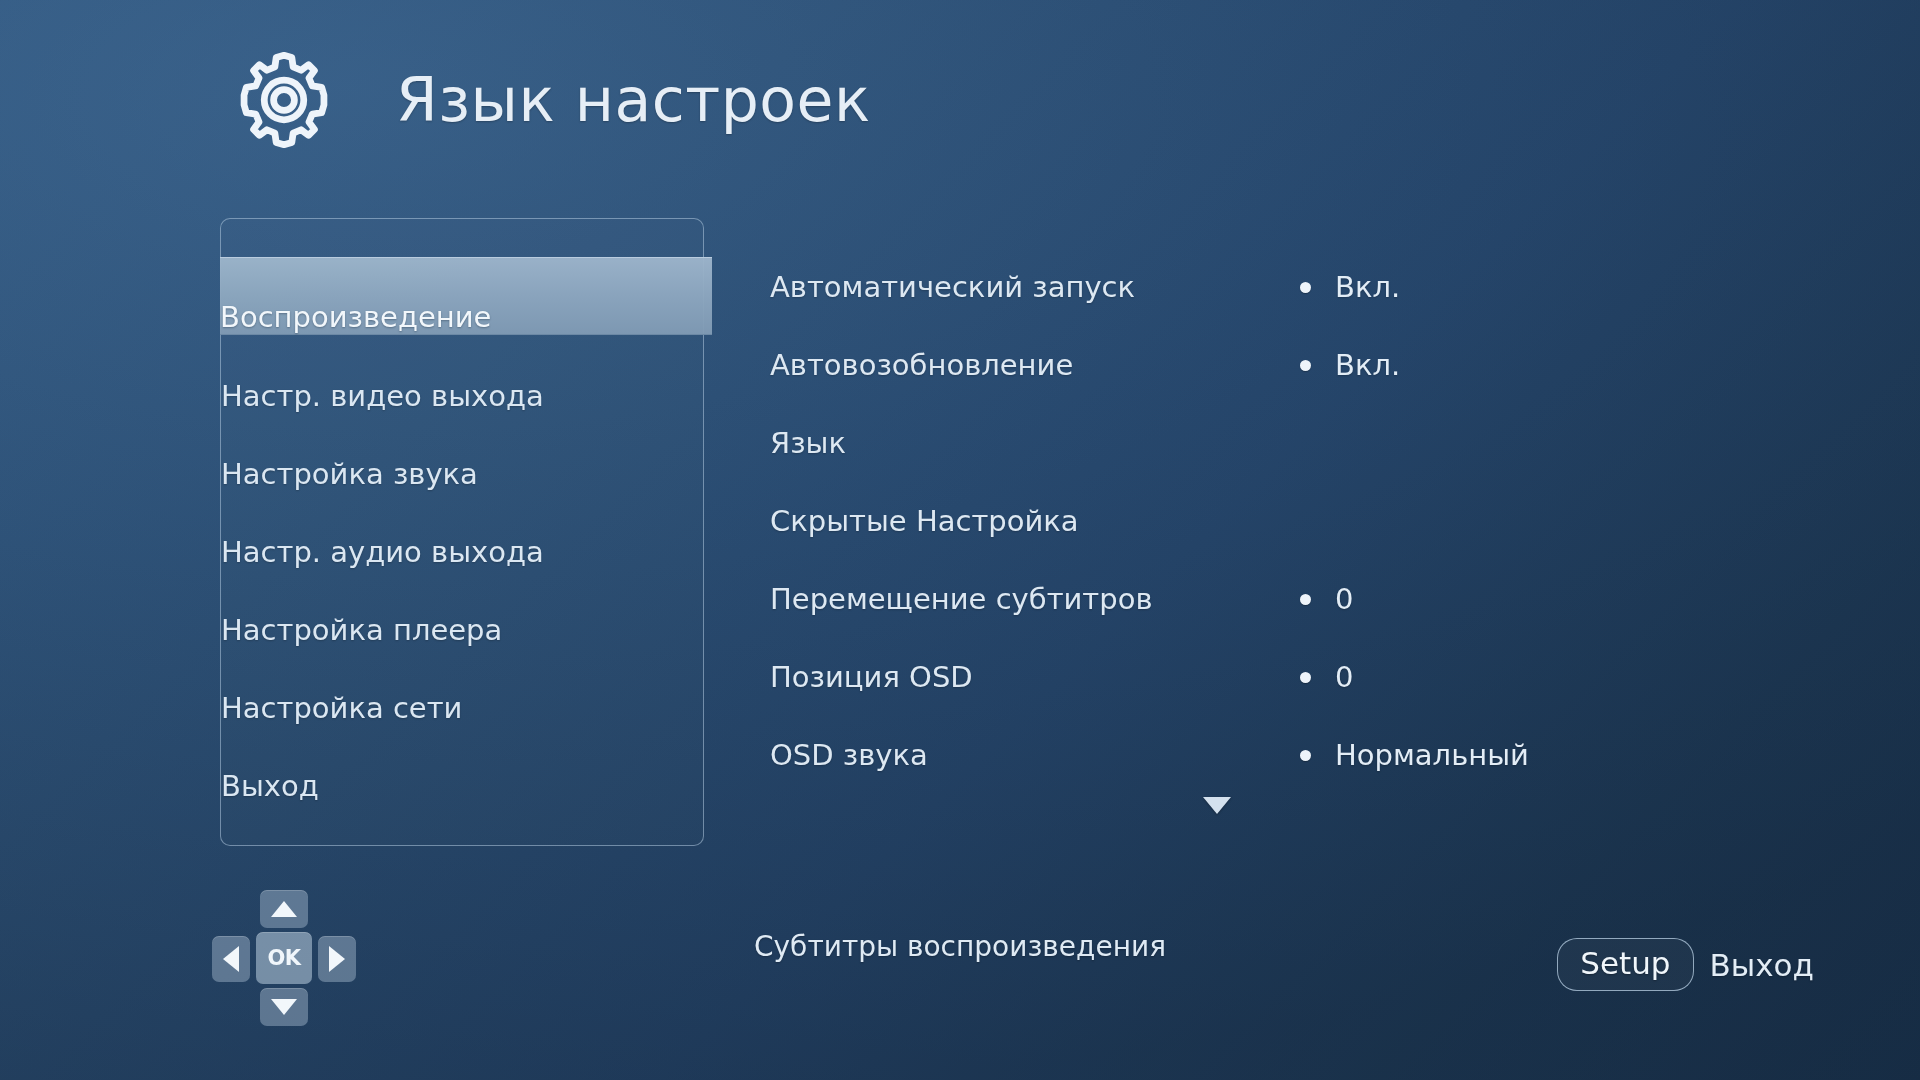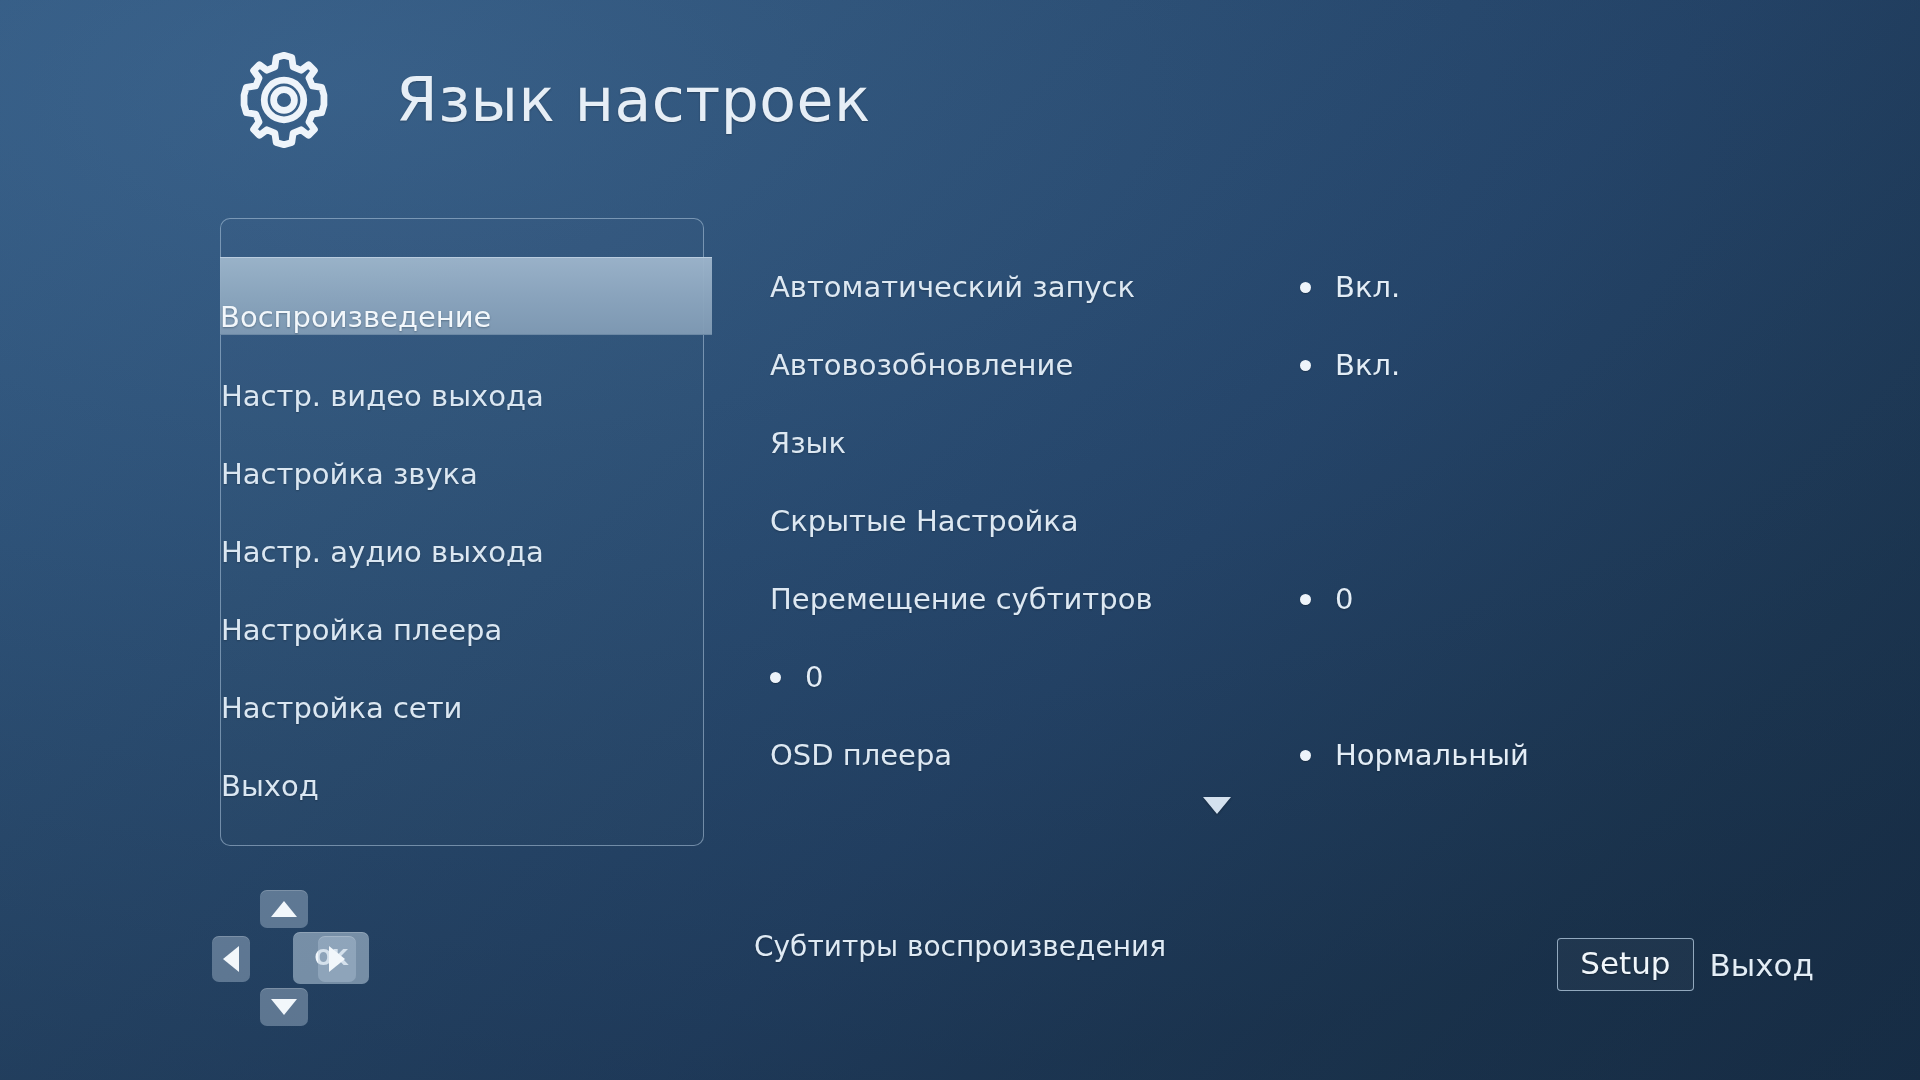--- a/index.html
+++ b/index.html
@@ -98,42 +98,42 @@
     position:absolute;
     background:rgba(176,196,214,0.42);
     border-radius:7px;
     display:flex; align-items:center; justify-content:center;
     box-shadow:inset 0 1px 0 rgba(255,255,255,0.18);
   }
   .key-up   { left:48px; top:0px;   width:48px; height:38px; }
   .key-down { left:48px; top:98px;  width:48px; height:38px; }
   .key-left { left:0px;  top:46px;  width:38px; height:46px; }
   .key-right{ left:106px;top:46px;  width:38px; height:46px; }
-  .key-ok   { left:44px; top:42px;  width:76px; height:52px;
-              background:rgba(196,214,230,0.52);margin-left:37px; }
+  .key-ok   { left:44px; top:42px;  width:56px; height:52px;
+              background:rgba(196,214,230,0.52); }
   .key-ok span{ font-size:21px; font-weight:700; color:#f0f6fb; letter-spacing:-0.5px; }
   .tri{ width:0; height:0; }
   .tri-up   { border-left:13px solid transparent; border-right:13px solid transparent; border-bottom:16px solid #f2f7fb; }
   .tri-down { border-left:13px solid transparent; border-right:13px solid transparent; border-top:16px solid #f2f7fb; }
   .tri-left { border-top:13px solid transparent; border-bottom:13px solid transparent; border-right:16px solid #f2f7fb; }
   .tri-right{ border-top:13px solid transparent; border-bottom:13px solid transparent; border-left:16px solid #f2f7fb; }
 
   
   .hint-center{
     position:absolute; left:0; right:0; top:930px;
     text-align:center; font-size:28px; color:#dfeaf4;
     text-shadow:0 1px 2px rgba(0,0,0,0.25);
   }
   .exit-group{
     position:absolute; right:106px; top:938px;
     display:flex; align-items:center; gap:16px;
   }
   .setup-key{
     border:1px solid rgba(186,208,228,0.75);
-    border-radius:4px;
+    border-radius:20px;
     padding:6px 22px 9px;
     font-size:31px; color:#f0f6fb;
     background:rgba(255,255,255,0.03);
     text-shadow:0 1px 2px rgba(0,0,0,0.3);
   }
   .exit-label{ font-size:31px; color:#e3edf6; text-shadow:0 1px 2px rgba(0,0,0,0.25); }
 </style>
 </head>
 <body>
 
@@ -217,28 +217,29 @@
 
   <div class="setting-row">
     <span class="setting-label">Перемещение субтитров</span>
     <span class="setting-value-wrap">
       <span class="value-bullet"></span>
       <span class="setting-value">0</span>
     </span>
   </div>
 
   <div class="setting-row">
+    <span class="setting-label">Позиция OSD</span>
     <span class="setting-value-wrap">
       <span class="value-bullet"></span>
       <span class="setting-value">0</span>
     </span>
   </div>
 
   <div class="setting-row">
-    <span class="setting-label">OSD плеера</span>
+    <span class="setting-label">OSD звука</span>
     <span class="setting-value-wrap">
       <span class="value-bullet"></span>
       <span class="setting-value">Нормальный</span>
     </span>
   </div>
 </div>
 
 <div class="scroll-down"></div>
 
 <div class="dpad">

